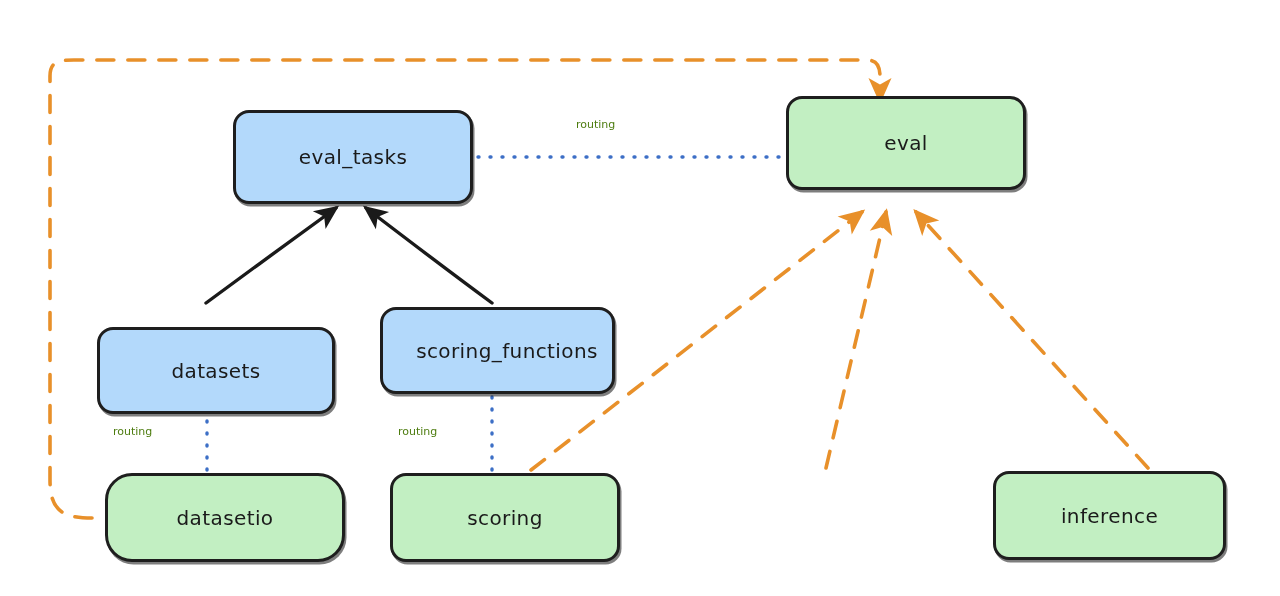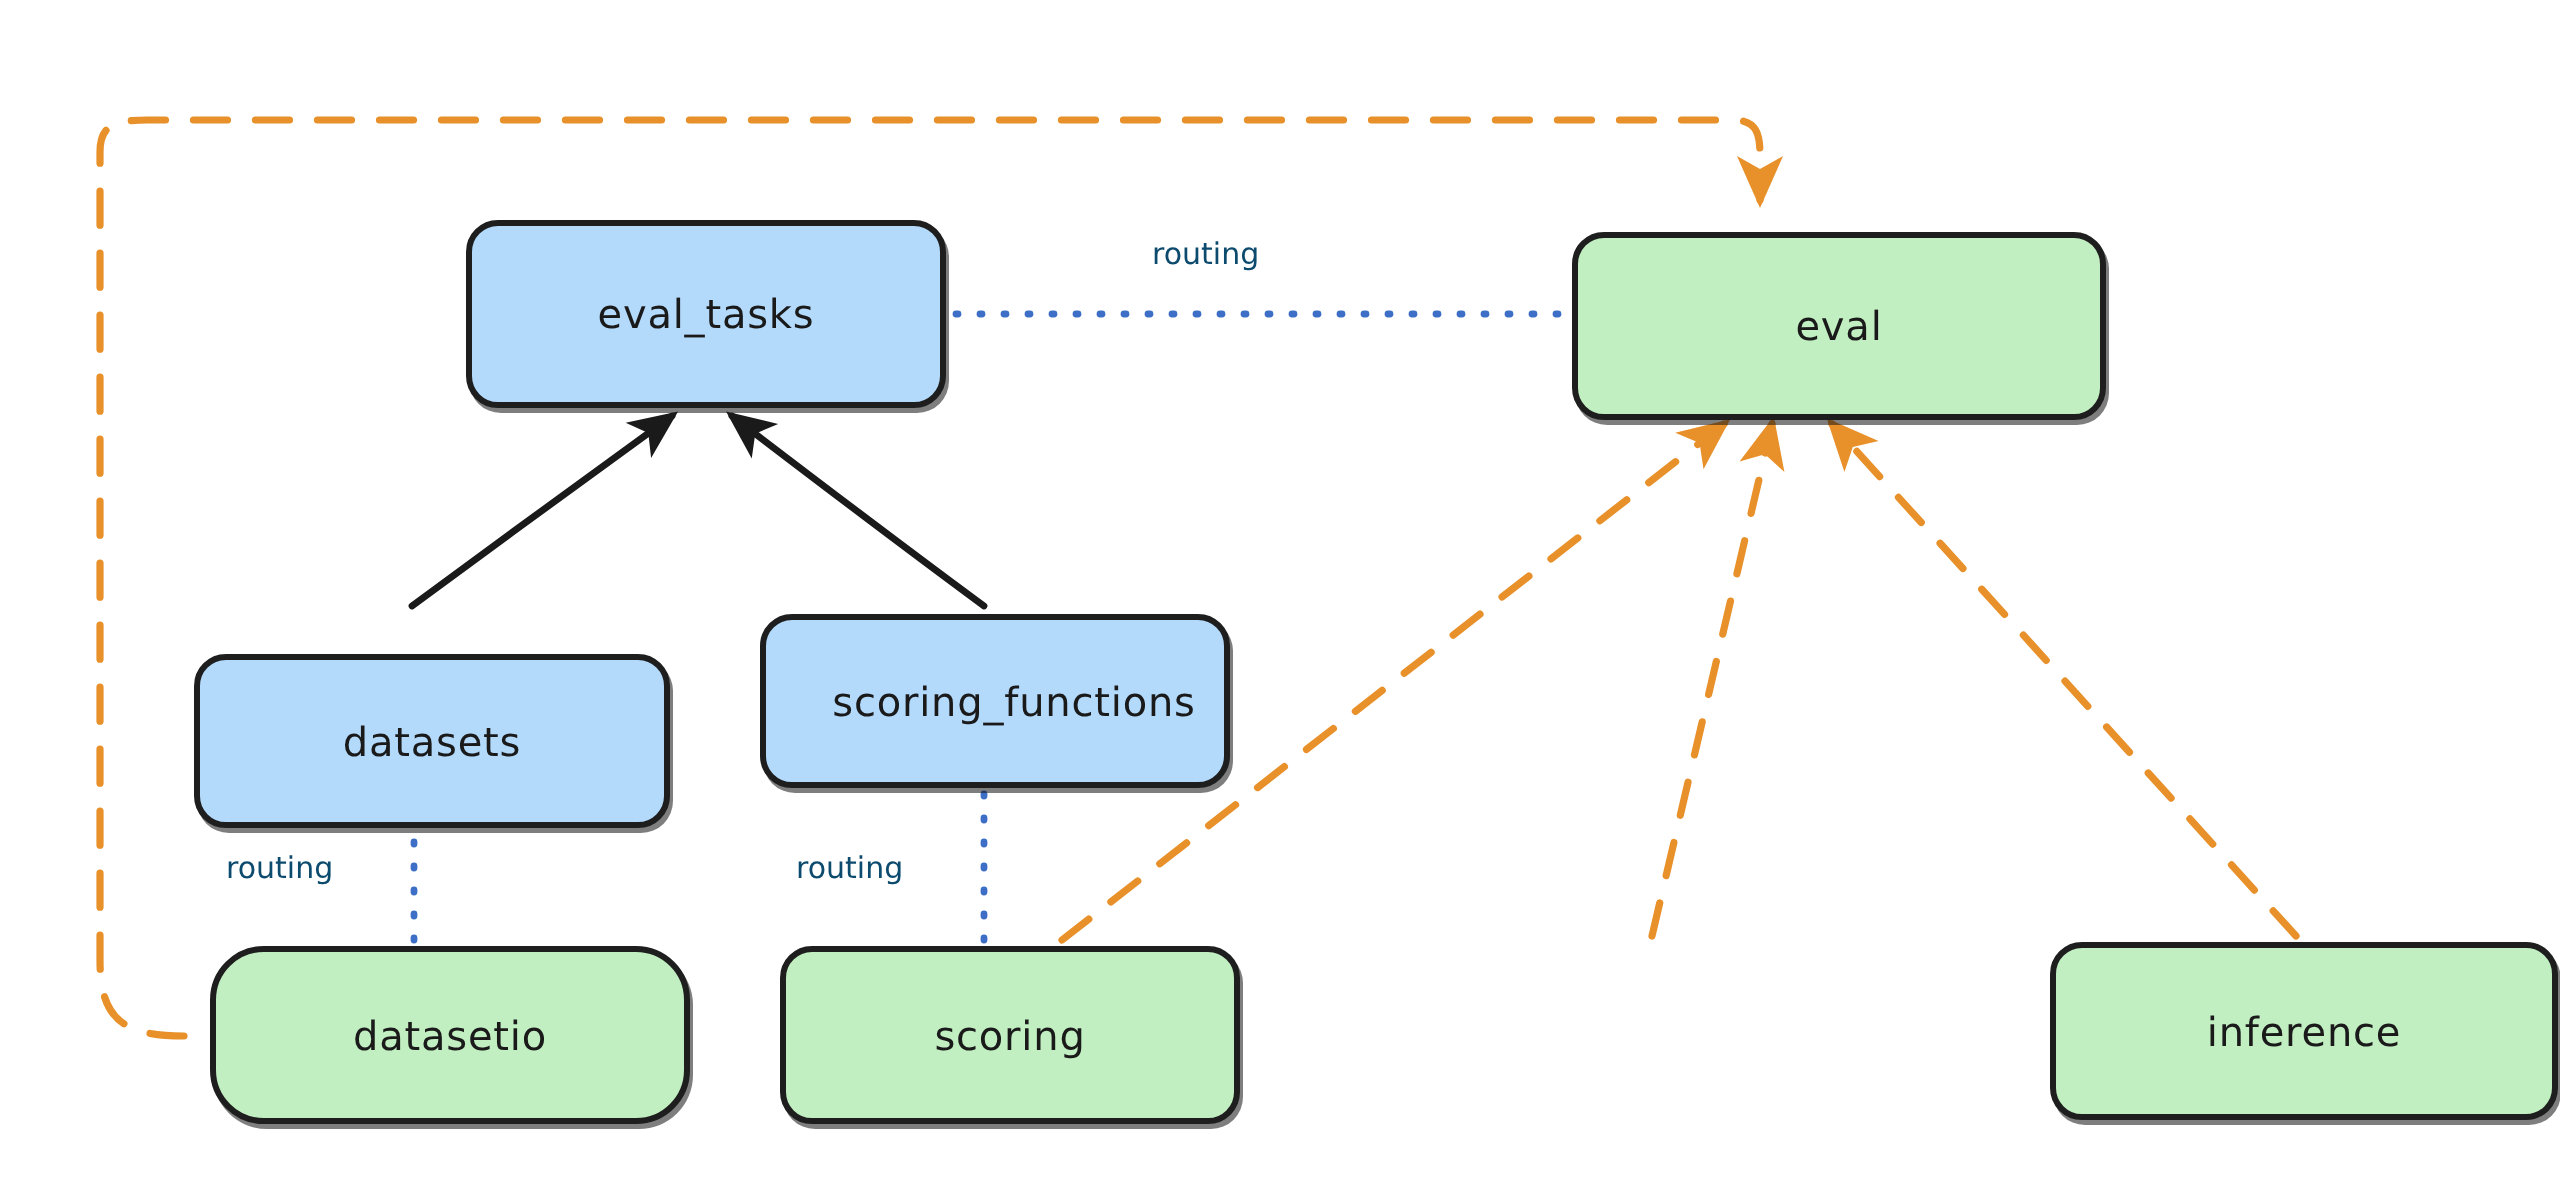--- a/index.html
+++ b/index.html
@@ -47,22 +47,22 @@
     font-family: "DejaVu Sans", sans-serif;
     font-size: 20px;
     color: #1a1a1a;
     letter-spacing: 0.4px;
     white-space: nowrap;
     user-select: none;
   }
   .edge-label {
     position: absolute;
     font-family: "DejaVu Sans", sans-serif;
-    font-size: 15px;
-    color: #0c4a6e;
+    font-size: 11px;
+    color: #4d7c0f;
     white-space: nowrap;
     user-select: none;
   }
 </style>
 </head>
 <body>
 
 <div id="diagram-root">
 
   <svg id="edge-layer" viewBox="0 0 1280 596">
@@ -91,42 +91,42 @@
 
     <path d="M 826 468 L 886 212" fill="none" stroke="#e8902a" stroke-width="3.6" stroke-linecap="round" stroke-dasharray="17 14" marker-end="url(#arrow-orange)"></path>
 
     <path d="M 1148 468 L 916 212" fill="none" stroke="#e8902a" stroke-width="3.6" stroke-linecap="round" stroke-dasharray="17 14" marker-end="url(#arrow-orange)"></path>
   </svg>
 
   <div class="node blue" style="left:233px; top:110px; width:240px; height:94px;">
     <span class="node-label">eval_tasks</span>
   </div>
 
-  <div class="node green" style="left:786px; top:116px; width:267px; height:94px;">
+  <div class="node green" style="left:786px; top:96px; width:240px; height:94px;">
     <span class="node-label">eval</span>
   </div>
 
   <div class="node blue" style="left:97px; top:307px; width:238px; height:87px;margin-top:20px;">
     <span class="node-label">datasets</span>
   </div>
 
   <div class="node blue" style="left:380px; top:307px; width:235px; height:87px;padding-left:19px;">
     <span class="node-label">scoring_functions</span>
   </div>
 
   <div class="node green" style="left:105px; top:473px; width:240px; height:89px;border-radius:27px;">
     <span class="node-label">datasetio</span>
   </div>
 
   <div class="node green" style="left:390px; top:473px; width:230px; height:89px;">
     <span class="node-label">scoring</span>
   </div>
 
 
-  <div class="node green" style="left:1025px; top:471px; width:254px; height:89px;">
+  <div class="node green" style="left:993px; top:471px; width:233px; height:89px;">
     <span class="node-label">inference</span>
   </div>
 
   <div class="edge-label" style="left:576px; top:118px;">routing</div>
 
   <div class="edge-label" style="left:113px; top:425px;">routing</div>
 
   <div class="edge-label" style="left:398px; top:425px;">routing</div>
 
 </div>

